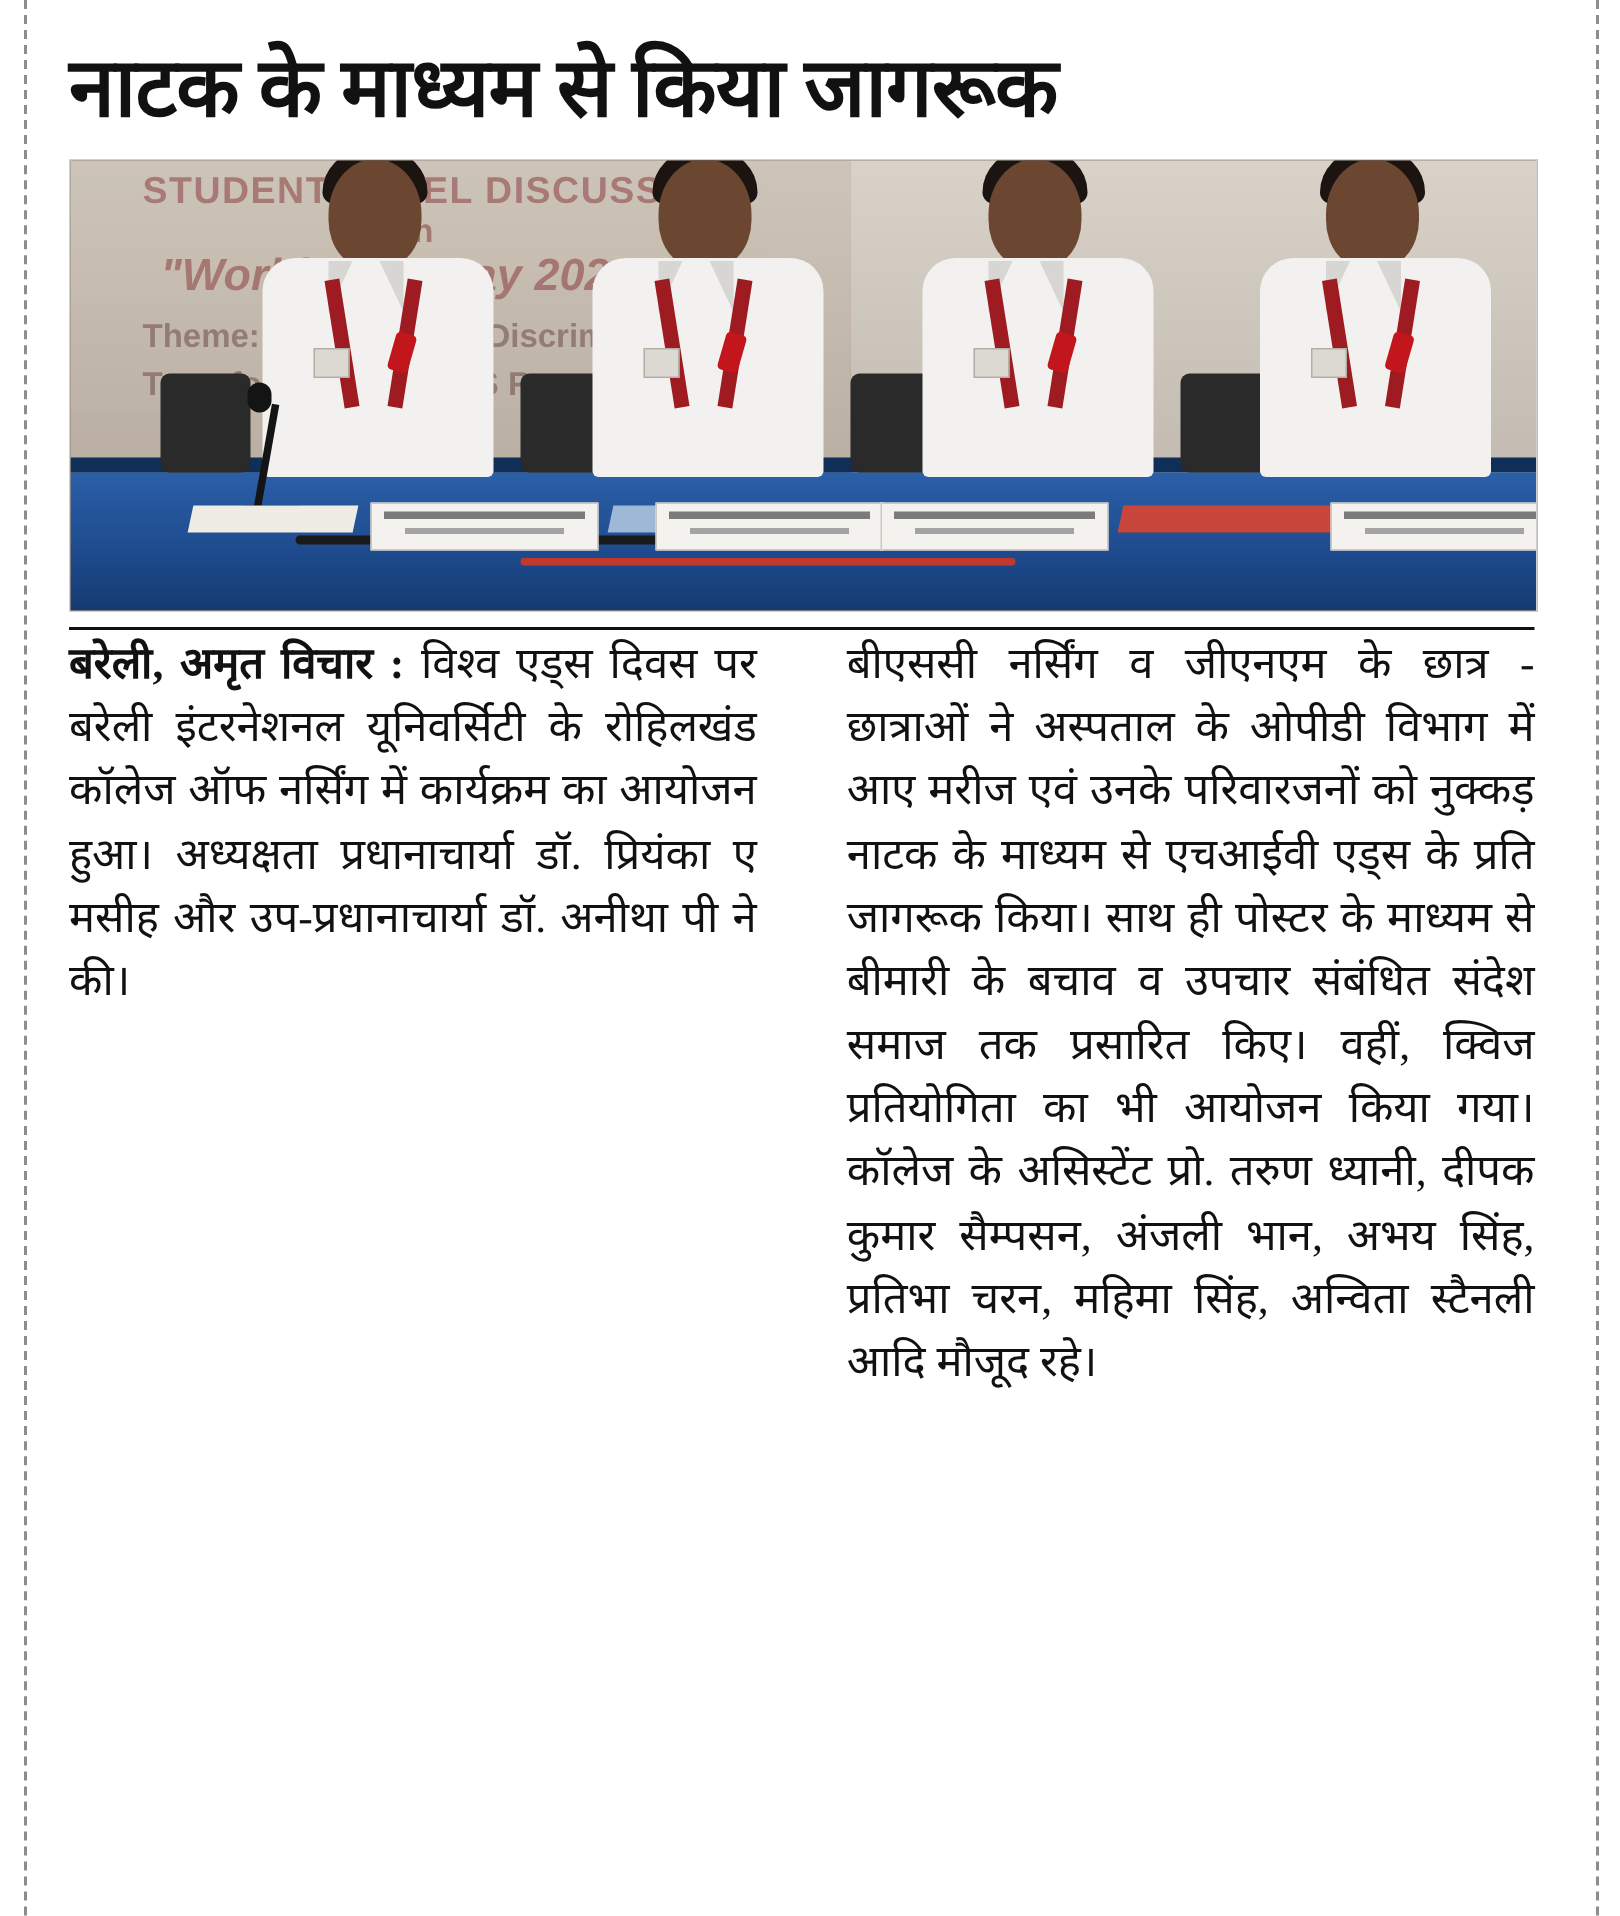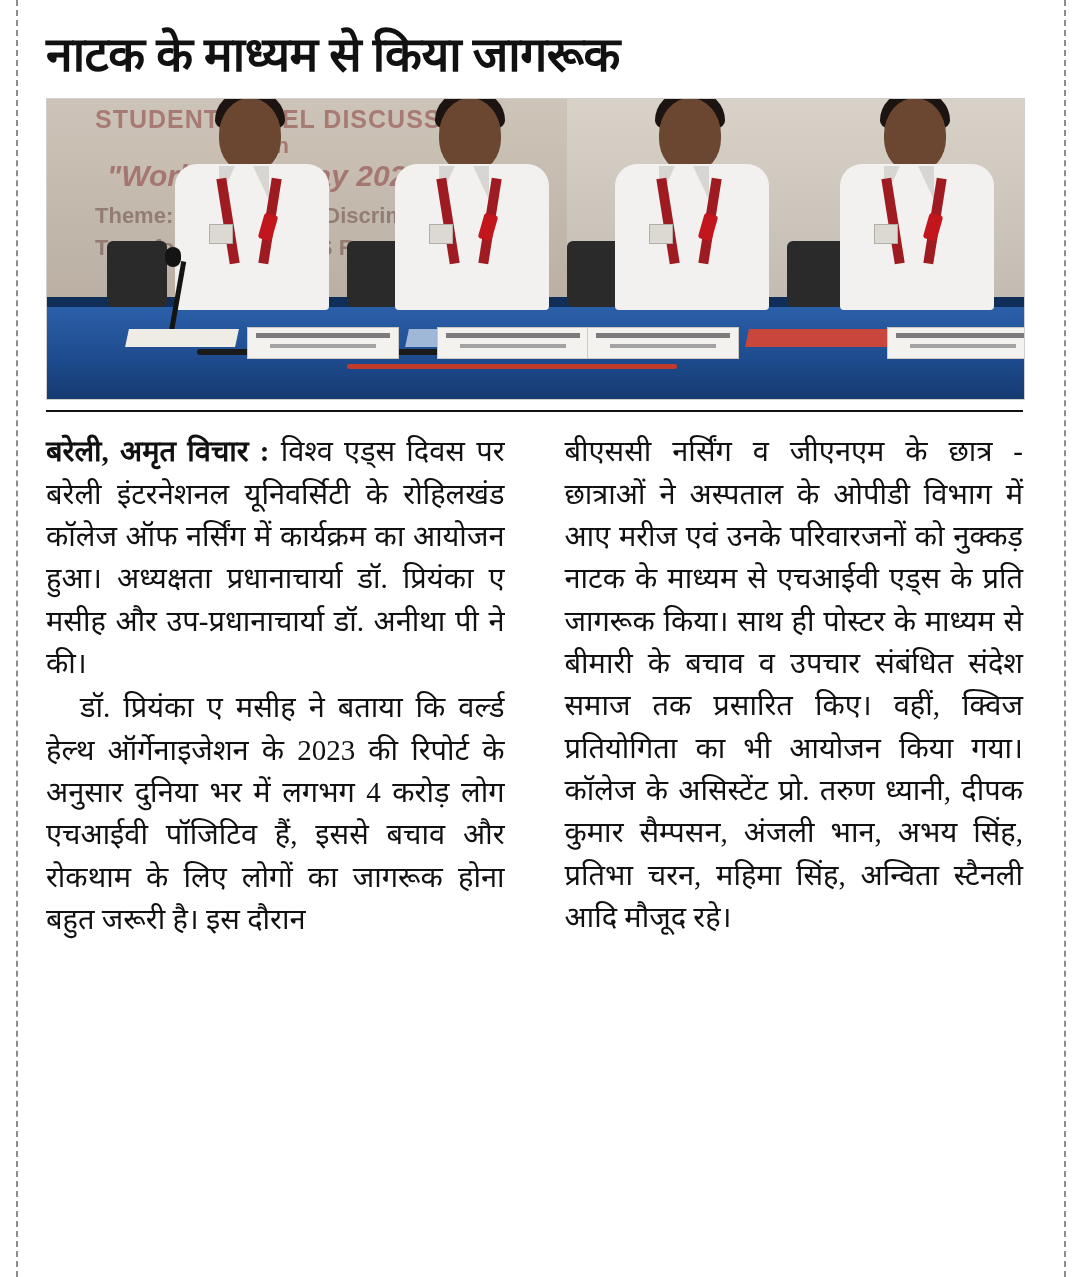--- a/index.html
+++ b/index.html
@@ -29,21 +29,21 @@
   .page {
     position: absolute;
     left: 46px;
     right: 40px;
     top: 0;
     bottom: 0;
   }
 
   .headline {
     font-family: "Liberation Serif", serif;
-    font-size: 48px;
+    font-size: 55px;
     font-weight: bold;
     line-height: 1.05;
     color: #111111;
     letter-spacing: -0.5px;
     margin-top: 30px;
     white-space: nowrap;
   }
 
   .photo-wrap {
     margin-top: 18px;
@@ -255,21 +255,21 @@
 
   .rule {
     margin-top: 10px;
     border-top: 2px solid #111;
     width: 977px;
   }
 
   .columns {
     display: flex;
     gap: 60px;
-    margin-top: 18px;
+    margin-top: 2px;
     width: 977px;
   }
   .col {
     width: 470px;
     font-family: "Liberation Serif", serif;
     font-size: 29px;
     line-height: 1.46;
     color: #111;
     text-align: justify;
     text-justify: inter-word;
@@ -380,20 +380,19 @@
       <div class="np2"></div>
     </div>
   </div>
 
 
   <div class="rule"></div>
 
   <div class="columns">
     <div class="col">
       <p><span class="dateline">बरेली, अमृत विचार :</span><span> विश्व एड्स दिवस पर बरेली इंटरनेशनल यूनिवर्सिटी के रोहिलखंड कॉलेज ऑफ नर्सिंग में कार्यक्रम का आयोजन हुआ। अध्यक्षता प्रधानाचार्या डॉ. प्रियंका ए मसीह और उप-प्रधानाचार्या डॉ. अनीथा पी ने की।</span></p>
-      <p class="indent">डॉ. प्रियंका ए मसीह ने बताया कि वर्ल्ड हेल्थ ऑर्गेनाइजेशन के 2023 की रिपोर्ट के अनुसार दुनिया भर में लगभग 4 करोड़ लोग एचआईवी पॉजिटिव हैं, इससे बचाव और रोकथाम के लिए लोगों का जागरूक होना बहुत जरूरी है। इस दौरान</p>
     </div>
     <div class="col">
       <p>बीएससी नर्सिंग व जीएनएम के छात्र - छात्राओं ने अस्पताल के ओपीडी विभाग में आए मरीज एवं उनके परिवारजनों को नुक्कड़ नाटक के माध्यम से एचआईवी एड्स के प्रति जागरूक किया। साथ ही पोस्टर के माध्यम से बीमारी के बचाव व उपचार संबंधित संदेश समाज तक प्रसारित किए। वहीं, क्विज प्रतियोगिता का भी आयोजन किया गया। कॉलेज के असिस्टेंट प्रो. तरुण ध्यानी, दीपक कुमार सैम्पसन, अंजली भान, अभय सिंह, प्रतिभा चरन, महिमा सिंह, अन्विता स्टैनली आदि मौजूद रहे।</p>
     </div>
   </div>
 
 </div>
 
 </body></html>

